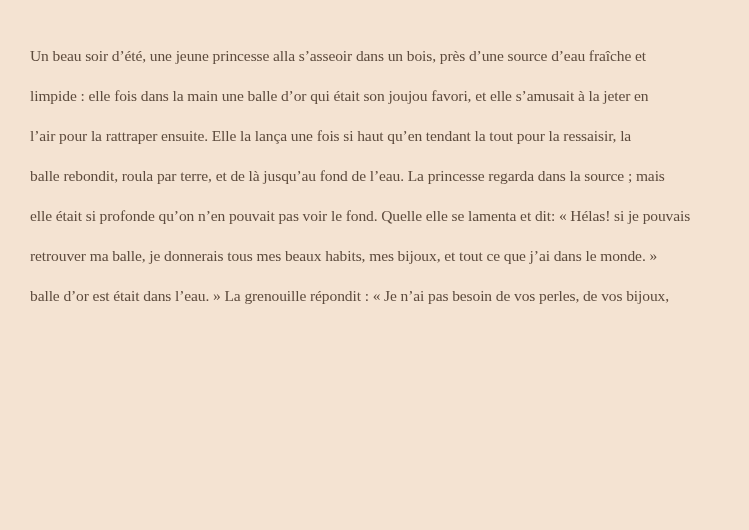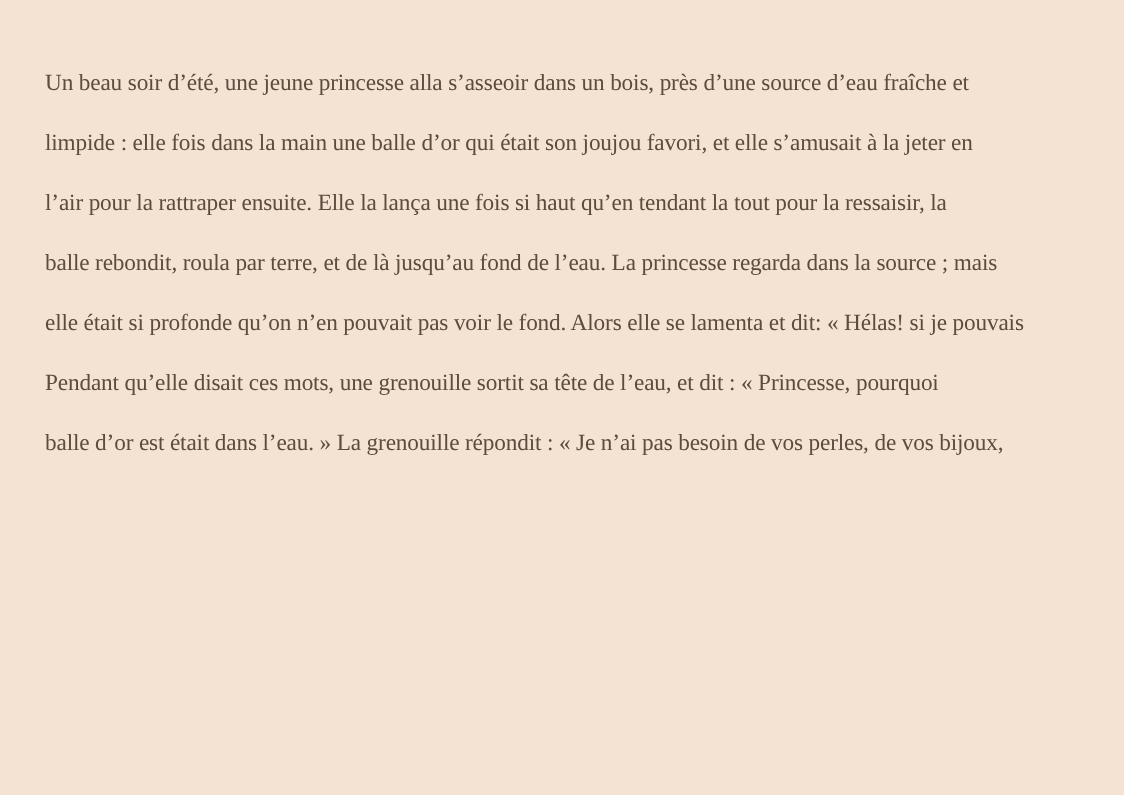--- a/index.html
+++ b/index.html
@@ -33,17 +33,17 @@
 </style>
 </head>
 <body>
 
 <div class="page">
   <div class="text-block">
       <div class="text-line">Un beau soir d’été, une jeune princesse alla s’asseoir dans un bois, près d’une source d’eau fraîche et</div>
       <div class="text-line">limpide : elle fois dans la main une balle d’or qui était son joujou favori, et elle s’amusait à la jeter en</div>
       <div class="text-line">l’air pour la rattraper ensuite. Elle la lança une fois si haut qu’en tendant la tout pour la ressaisir, la</div>
       <div class="text-line">balle rebondit, roula par terre, et de là jusqu’au fond de l’eau. La princesse regarda dans la source ; mais</div>
-      <div class="text-line">elle était si profonde qu’on n’en pouvait pas voir le fond. Alors elle se lamenta et dit: « Hélas! si je pouvais</div>
-      <div class="text-line">Pendant qu’elle disait ces mots, une grenouille sortit sa tête de l’eau, et dit : « Princesse, pourquoi</div>
+      <div class="text-line">elle était si profonde qu’on n’en pouvait pas voir le fond. Quelle elle se lamenta et dit: « Hélas! si je pouvais</div>
+      <div class="text-line">retrouver ma balle, je donnerais tous mes beaux habits, mes bijoux, et tout ce que j’ai dans le monde. »</div>
       <div class="text-line">balle d’or est était dans l’eau. » La grenouille répondit : « Je n’ai pas besoin de vos perles, de vos bijoux,</div>
     </div>
 </div>
 
 </body></html>

